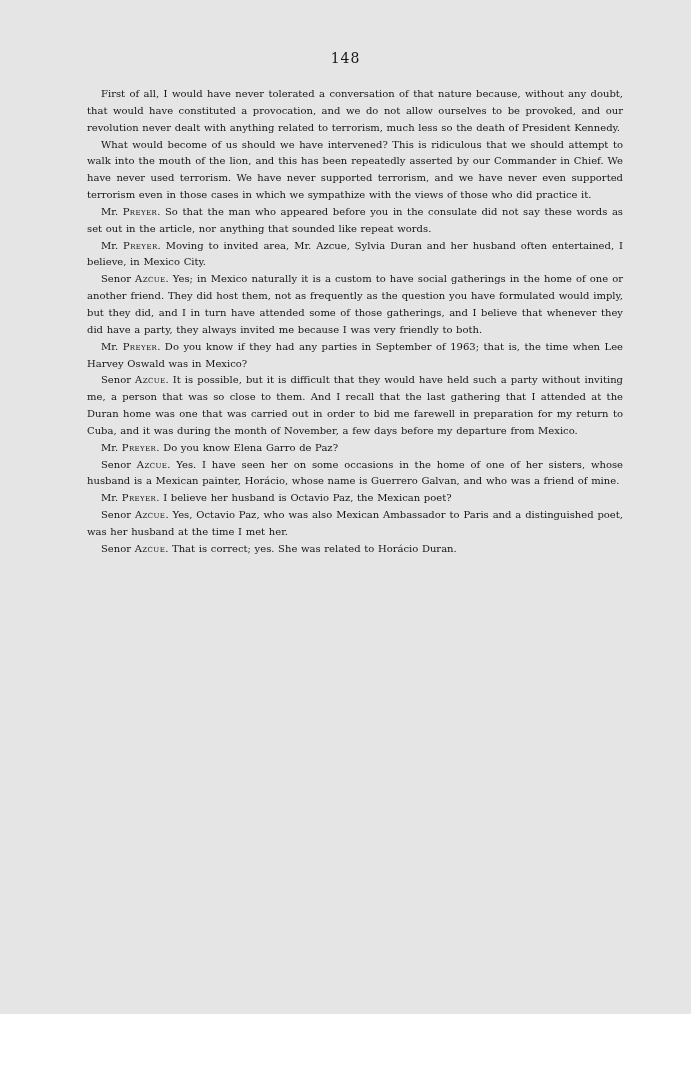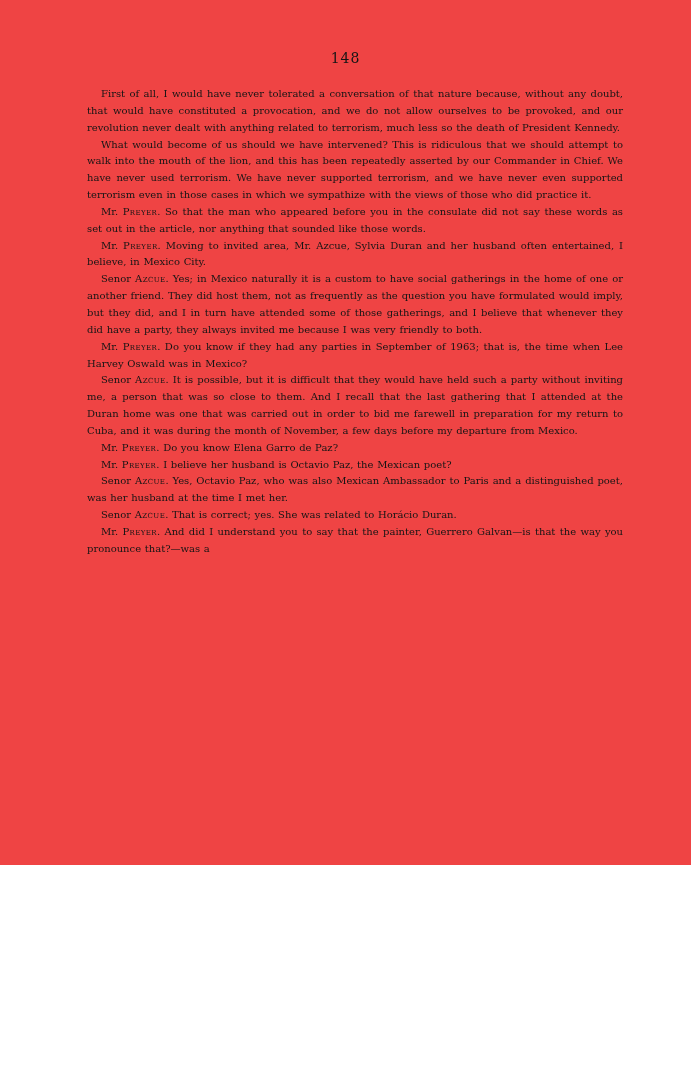--- a/index.html
+++ b/index.html
@@ -3,22 +3,22 @@
 <meta charset="utf-8">
 <style>
   html, body {
     margin: 0;
     padding: 0;
     background: #ffffff;
   }
   .page {
     position: relative;
     width: 691px;
-    height: 865px;
-    background: #ef4444;
+    height: 1014px;
+    background: #e5e5e5;
     color: #151515;
     font-family: "DejaVu Serif", serif;
     overflow: hidden;
   }
   .page-number {
     position: absolute;
     top: 50px;
     left: 0;
     width: 100%;
     text-align: center;
@@ -49,37 +49,37 @@
 </head>
 <body>
 
 <div class="page">
   <div class="page-number">148</div>
   <div class="transcript">
   <p class="para"><span class="speaker-prefix"></span><span class="speaker-name"></span><span class="para-text">First of all, I would have never tolerated a conversation of that nature because, without any doubt, that would have constituted a provocation, and we do not allow ourselves to be provoked, and our revolution never dealt with anything related to terrorism, much less so the death of President Kennedy.</span></p>
 
   <p class="para"><span class="speaker-prefix"></span><span class="speaker-name"></span><span class="para-text">What would become of us should we have intervened? This is ridiculous that we should attempt to walk into the mouth of the lion, and this has been repeatedly asserted by our Commander in Chief. We have never used terrorism. We have never supported terrorism, and we have never even supported terrorism even in those cases in which we sympathize with the views of those who did practice it.</span></p>
 
-  <p class="para"><span class="speaker-prefix">Mr. </span><span class="speaker-name">Preyer</span><span class="para-text">. So that the man who appeared before you in the consulate did not say these words as set out in the article, nor anything that sounded like those words.</span></p>
+  <p class="para"><span class="speaker-prefix">Mr. </span><span class="speaker-name">Preyer</span><span class="para-text">. So that the man who appeared before you in the consulate did not say these words as set out in the article, nor anything that sounded like repeat words.</span></p>
 
 
   <p class="para"><span class="speaker-prefix">Mr. </span><span class="speaker-name">Preyer</span><span class="para-text">. Moving to invited area, Mr. Azcue, Sylvia Duran and her husband often entertained, I believe, in Mexico City.</span></p>
 
 
   <p class="para"><span class="speaker-prefix">Senor </span><span class="speaker-name">Azcue</span><span class="para-text">. Yes; in Mexico naturally it is a custom to have social gatherings in the home of one or another friend. They did host them, not as frequently as the question you have formulated would imply, but they did, and I in turn have attended some of those gatherings, and I believe that whenever they did have a party, they always invited me because I was very friendly to both.</span></p>
 
   <p class="para"><span class="speaker-prefix">Mr. </span><span class="speaker-name">Preyer</span><span class="para-text">. Do you know if they had any parties in September of 1963; that is, the time when Lee Harvey Oswald was in Mexico?</span></p>
 
   <p class="para"><span class="speaker-prefix">Senor </span><span class="speaker-name">Azcue</span><span class="para-text">. It is possible, but it is difficult that they would have held such a party without inviting me, a person that was so close to them. And I recall that the last gathering that I attended at the Duran home was one that was carried out in order to bid me farewell in preparation for my return to Cuba, and it was during the month of November, a few days before my departure from Mexico.</span></p>
 
   <p class="para"><span class="speaker-prefix">Mr. </span><span class="speaker-name">Preyer</span><span class="para-text">. Do you know Elena Garro de Paz?</span></p>
 
+  <p class="para"><span class="speaker-prefix">Senor </span><span class="speaker-name">Azcue</span><span class="para-text">. Yes. I have seen her on some occasions in the home of one of her sisters, whose husband is a Mexican painter, Horácio, whose name is Guerrero Galvan, and who was a friend of mine.</span></p>
 
   <p class="para"><span class="speaker-prefix">Mr. </span><span class="speaker-name">Preyer</span><span class="para-text">. I believe her husband is Octavio Paz, the Mexican poet?</span></p>
 
   <p class="para"><span class="speaker-prefix">Senor </span><span class="speaker-name">Azcue</span><span class="para-text">. Yes, Octavio Paz, who was also Mexican Ambassador to Paris and a distinguished poet, was her husband at the time I met her.</span></p>
 
 
   <p class="para"><span class="speaker-prefix">Senor </span><span class="speaker-name">Azcue</span><span class="para-text">. That is correct; yes. She was related to Horácio Duran.</span></p>
 
-  <p class="para"><span class="speaker-prefix">Mr. </span><span class="speaker-name">Preyer</span><span class="para-text">. And did I understand you to say that the painter, Guerrero Galvan—is that the way you pronounce that?—was a</span></p>
 </div>
 </div>
 
 </body></html>

